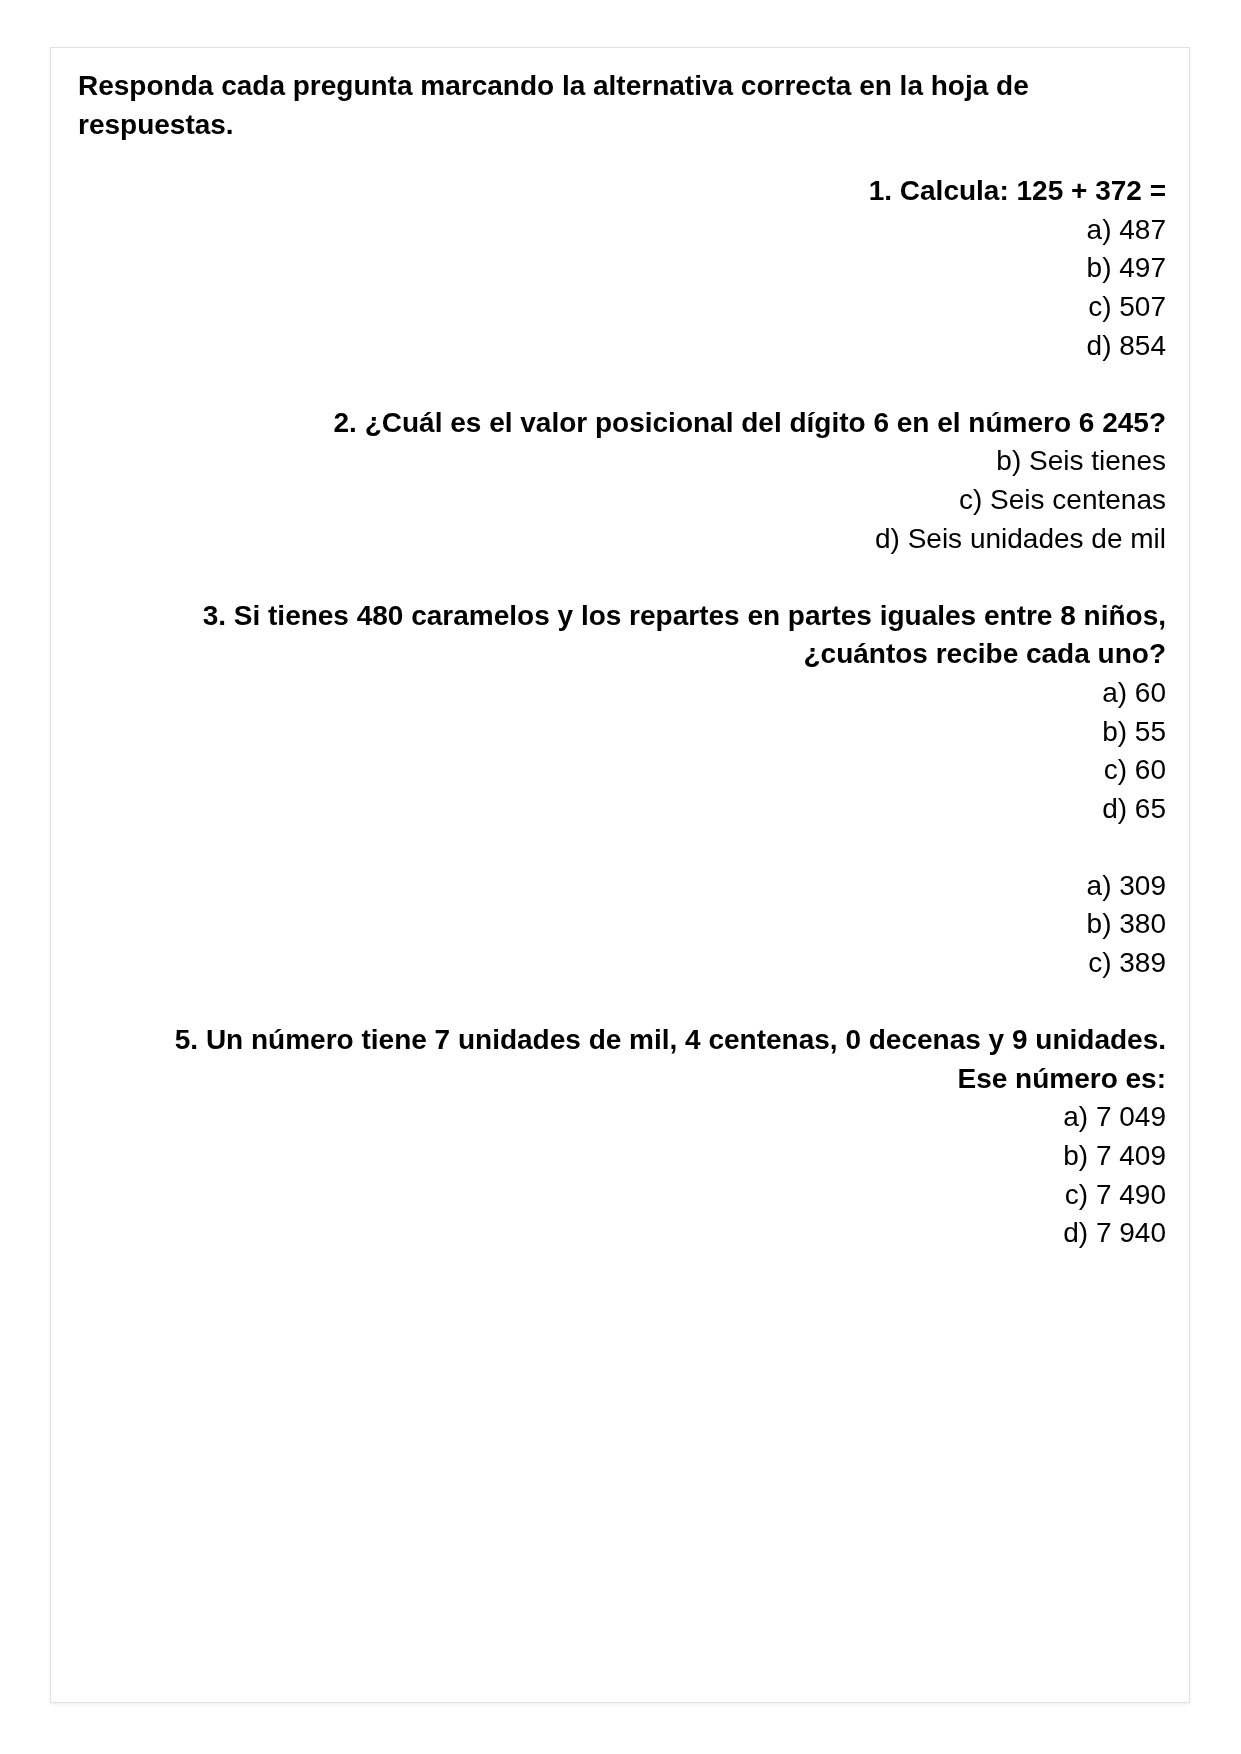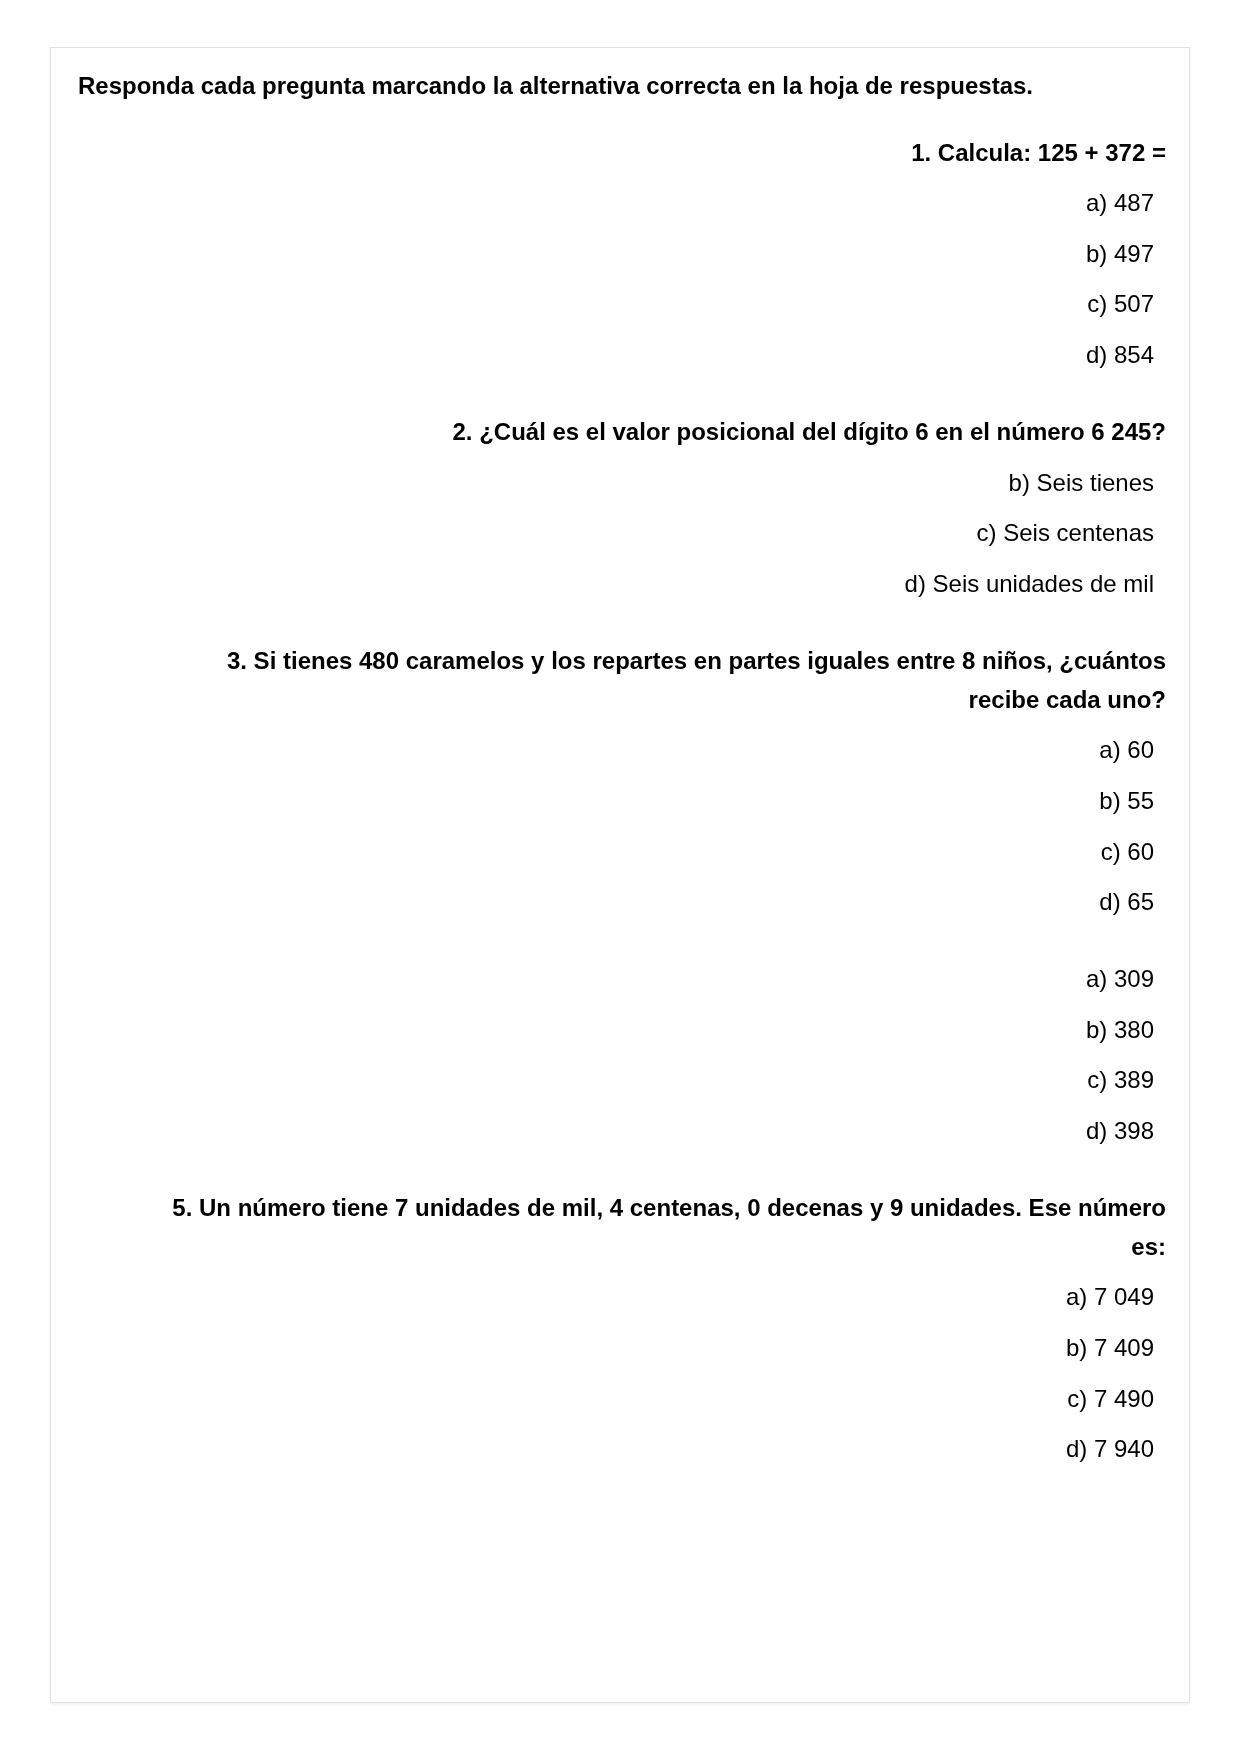--- a/index.html
+++ b/index.html
@@ -19,41 +19,41 @@
     position: absolute;
     left: 50px;
     top: 47px;
     width: 1140px;
     height: 1656px;
     box-sizing: border-box;
     background: #ffffff;
     border: 1px solid #e1e1e1;
     box-shadow: 0 2px 3px rgba(0,0,0,0.05);
     padding: 19px 28px 0 27px;
-    font-size: 24px;
+    font-size: 28px;
     line-height: 38.6px;
   }
   .intro {
     margin: 0;
     font-weight: 700;
   }
   .question {
     margin: 38.6px 0 0 73px;
     width: 1015px;
     text-align: right;
   }
   .question.first {
     margin-top: 28px;
   }
   .q-title {
     margin: 0;
     font-weight: 700;
   }
   .option {
-    margin: 12px;
+    margin: 0;
     font-weight: 400;
   }
 </style>
 </head>
 <body>
 
 <div class="sheet">
 
   <p class="intro">Responda cada pregunta marcando la alternativa correcta en la hoja de respuestas.</p>
 
@@ -77,21 +77,20 @@
     <p class="option">a) 60</p>
     <p class="option">b) 55</p>
     <p class="option">c) 60</p>
     <p class="option">d) 65</p>
   </div>
 
   <div class="question">
     <p class="option">a) 309</p>
     <p class="option">b) 380</p>
     <p class="option">c) 389</p>
-    <p class="option">d) 398</p>
   </div>
 
   <div class="question">
     <p class="q-title">5. Un número tiene 7 unidades de mil, 4 centenas, 0 decenas y 9 unidades. Ese número es:</p>
     <p class="option">a) 7 049</p>
     <p class="option">b) 7 409</p>
     <p class="option">c) 7 490</p>
     <p class="option">d) 7 940</p>
   </div>
 

